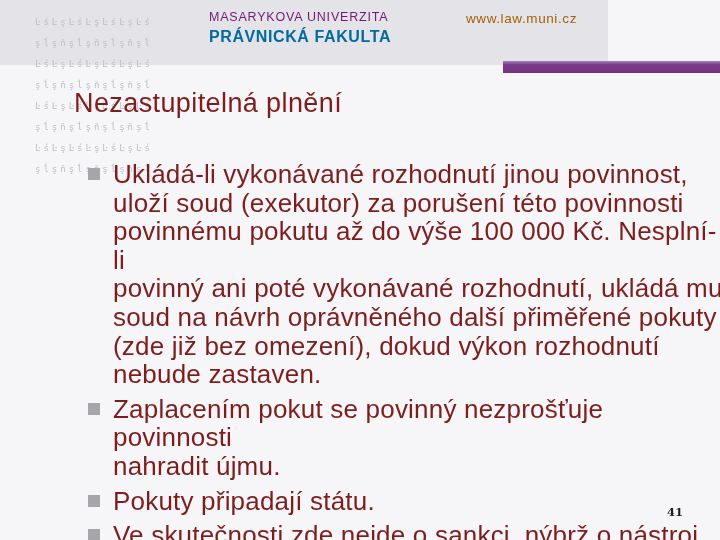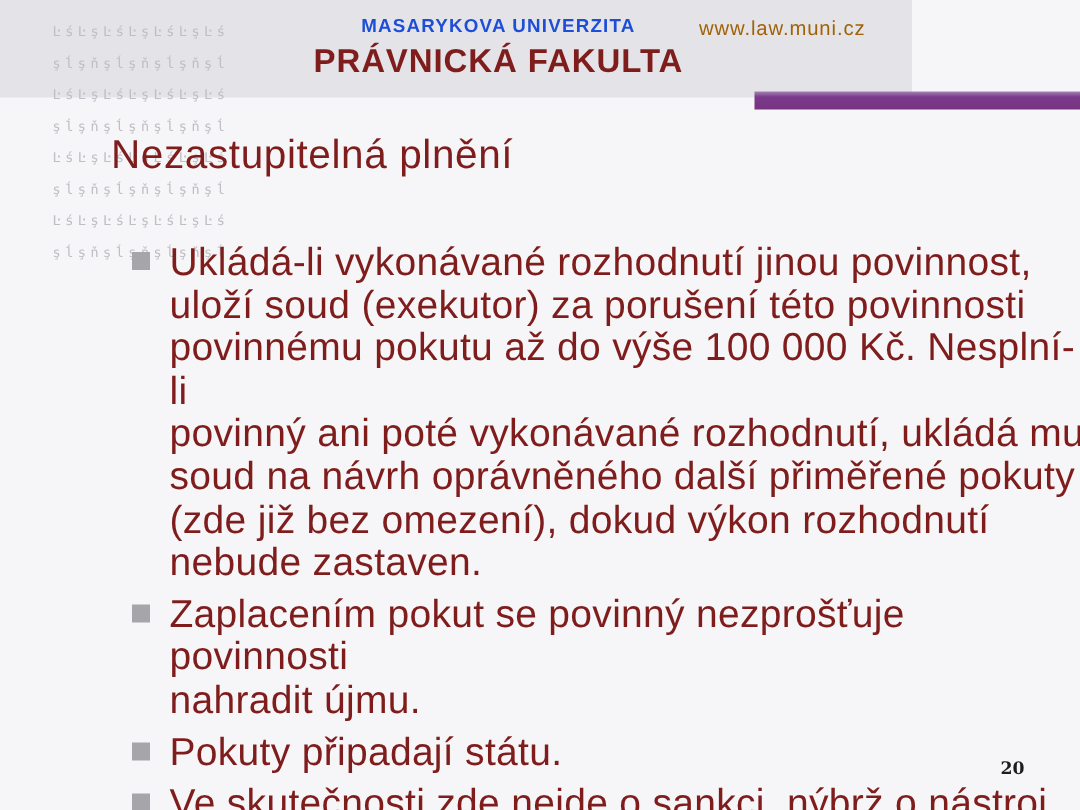--- a/index.html
+++ b/index.html
@@ -17,25 +17,25 @@
     background: #e4e3e7;
   }
   .logo-pattern {
     position: absolute; left: 35px; top: 5px;
     font-family: "DejaVu Sans Mono", monospace;
     font-size: 9px; line-height: 7px; letter-spacing: 3px;
     color: #bfbec5; user-select: none; white-space: pre;
   }
   .univ-block { position: absolute; left: 209px; top: 10px; }
   .univ-name {
-    font-size: 12.5px; letter-spacing: 0.8px; color: #1d4ed8; font-weight: 700; text-align: center;
+    font-size: 12.5px; letter-spacing: 0.8px; color: #701a75; font-weight: 400;
   }
   .faculty-name {
-    margin-top: 4px; font-size: 22px; font-weight: bold;
-    letter-spacing: 0.6px; color: #7f1d1d;
+    margin-top: 4px; font-size: 16px; font-weight: bold;
+    letter-spacing: 0.6px; color: #0369a1;
   }
   .website {
     position: absolute; right: 31px; top: 11px;
     font-size: 13.5px; color: #a16207; letter-spacing: 0.6px;
   }
 
   
   .accent-bar {
     position: absolute; left: 503px; top: 61px; width: 217px; height: 12px;
     background: linear-gradient(to bottom, #a383b4 0%, #7b3a8c 30%, #76337f 100%);
@@ -112,15 +112,15 @@
       <span class="bullet-square"></span>
       <span class="bullet-text">Pokuty připadají státu.</span>
     </li>
     <li>
       <span class="bullet-square"></span>
       <span class="bullet-text">Ve skutečnosti zde nejde o sankci, nýbrž o nástroj
 negativní motivace k „prolomení odporu“ povinného</span>
     </li>
   </ul>
 
-  <div class="page-number">20</div>
+  <div class="page-number">41</div>
 
 </div>
 
 </body></html>

